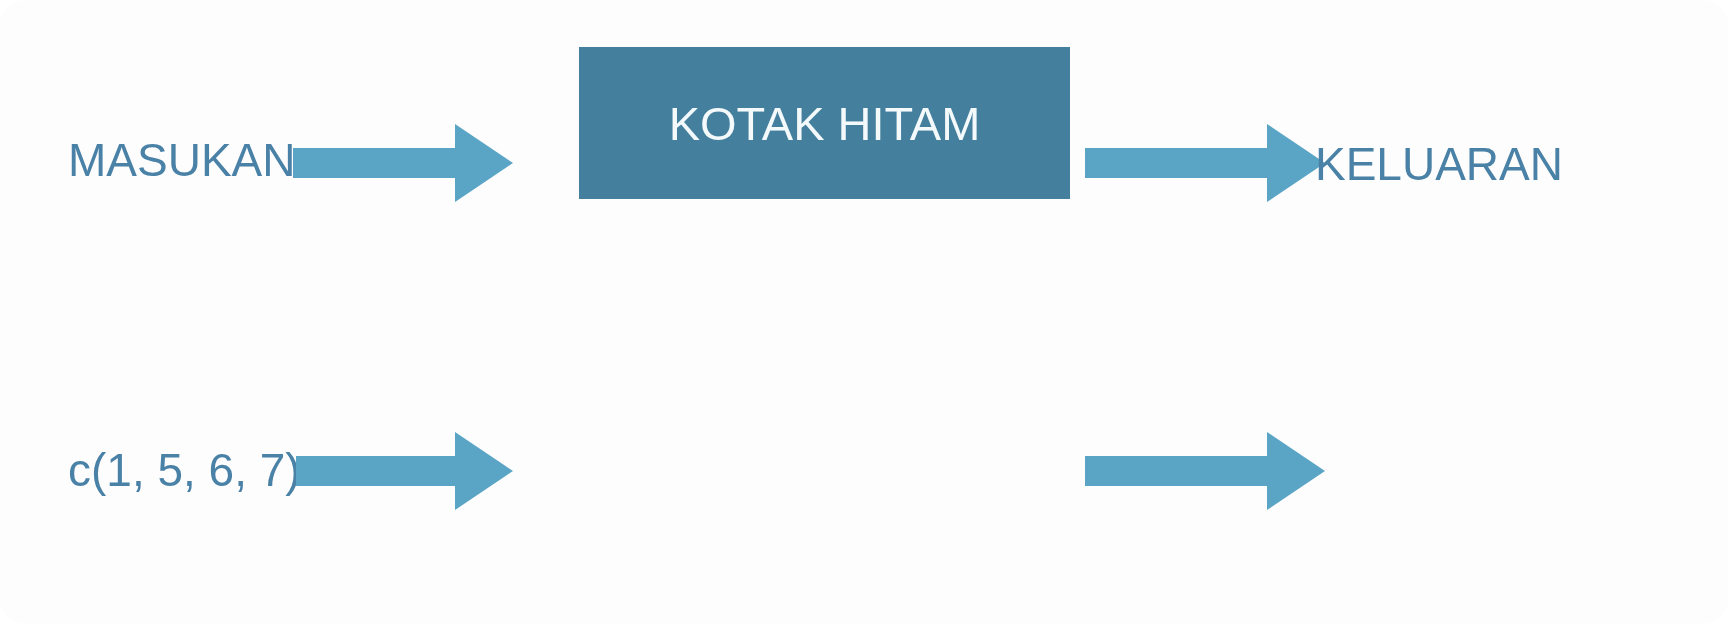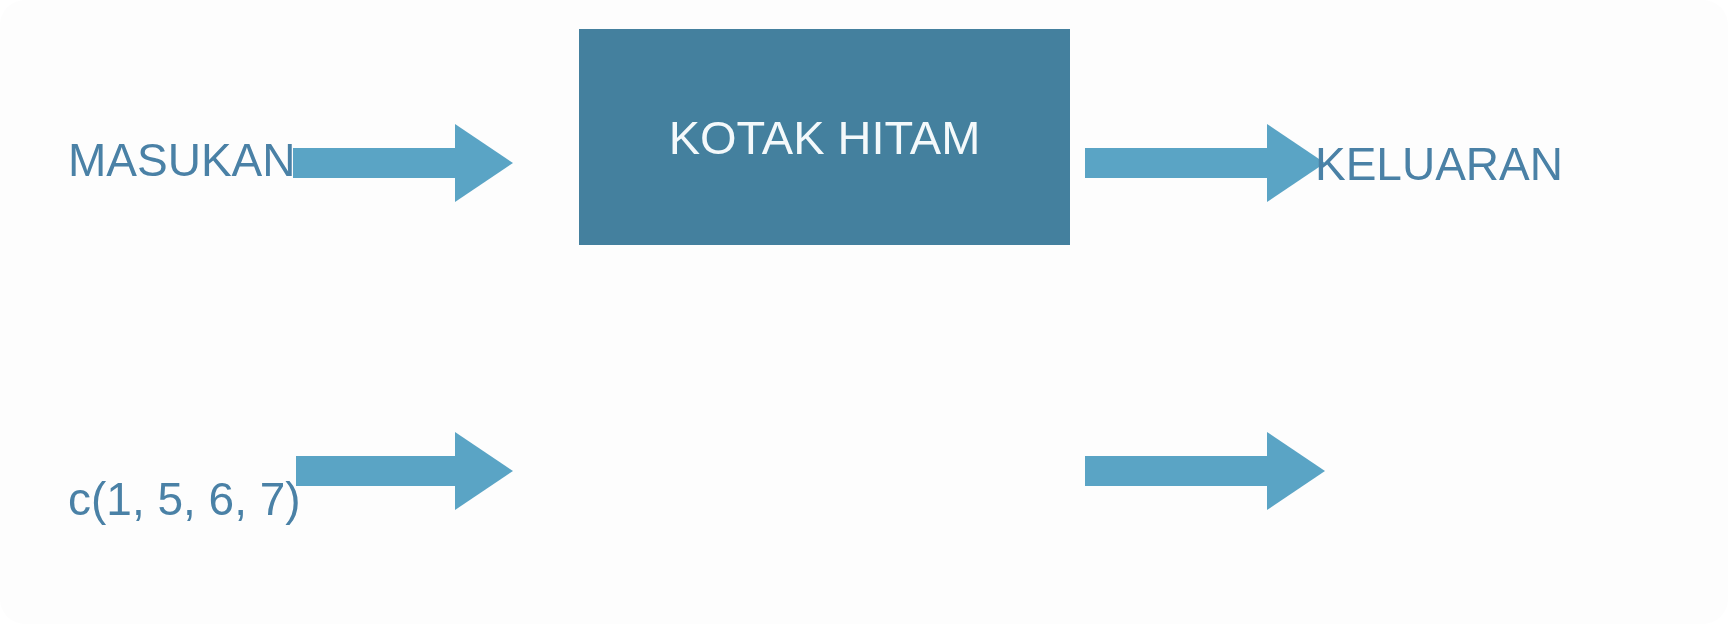--- a/index.html
+++ b/index.html
@@ -49,26 +49,26 @@
   }
   .box .box-label {
     color: var(--box-text-color, #f4f9fb);
     font-size: 47px;
     white-space: nowrap;
   }
 
   
   .r1-input  { left: 68px;   top: 134px; }
   .r1-arrow1 { left: 293px;  top: 124px; width: 220px; }
-  .r1-box    { left: 579px;  top: 29px;  width: 491px; height: 216px; }
+  .r1-box    { left: 579px;  top: 47px;  width: 491px; height: 152px; }
   .r1-arrow2 { left: 1085px; top: 124px; width: 240px; }
   .r1-output { left: 1315px; top: 138px; }
 
   
-  .r2-input  { left: 68px;   top: 444px; margin-top: 29px; }
+  .r2-input  { left: 68px;   top: 444px; }
   .r2-arrow1 { left: 296px;  top: 432px; width: 217px; }
   .r2-box    { left: 579px;  top: 357px; width: 491px; height: 212px; }
   .r2-arrow2 { left: 1085px; top: 432px; width: 240px; }
   .r2-output { left: 1358px; top: 444px; }
 </style>
 </head>
 <body>
 
 <div class="canvas">
 

